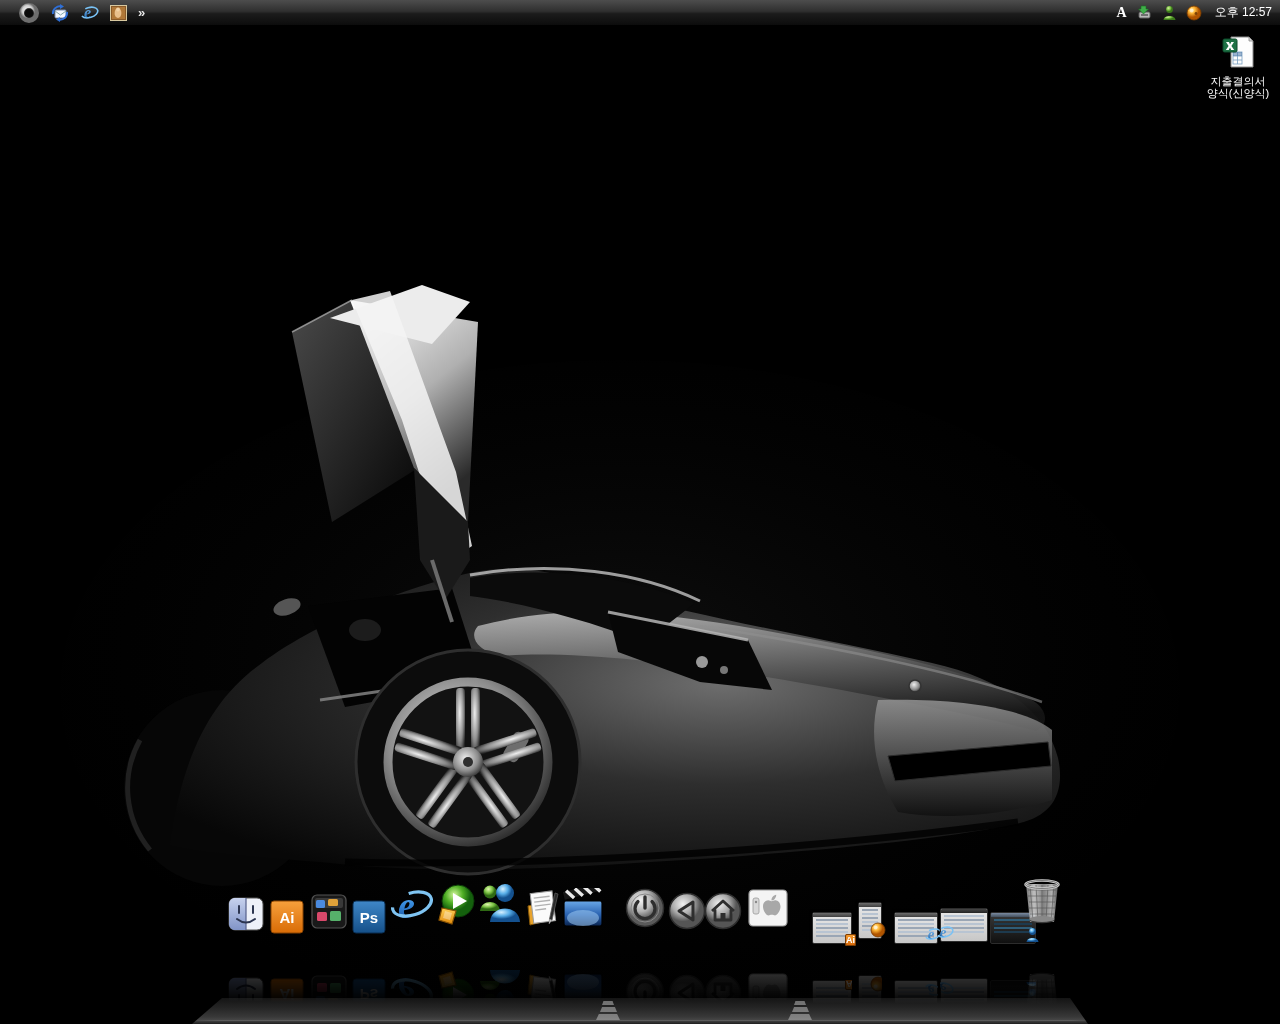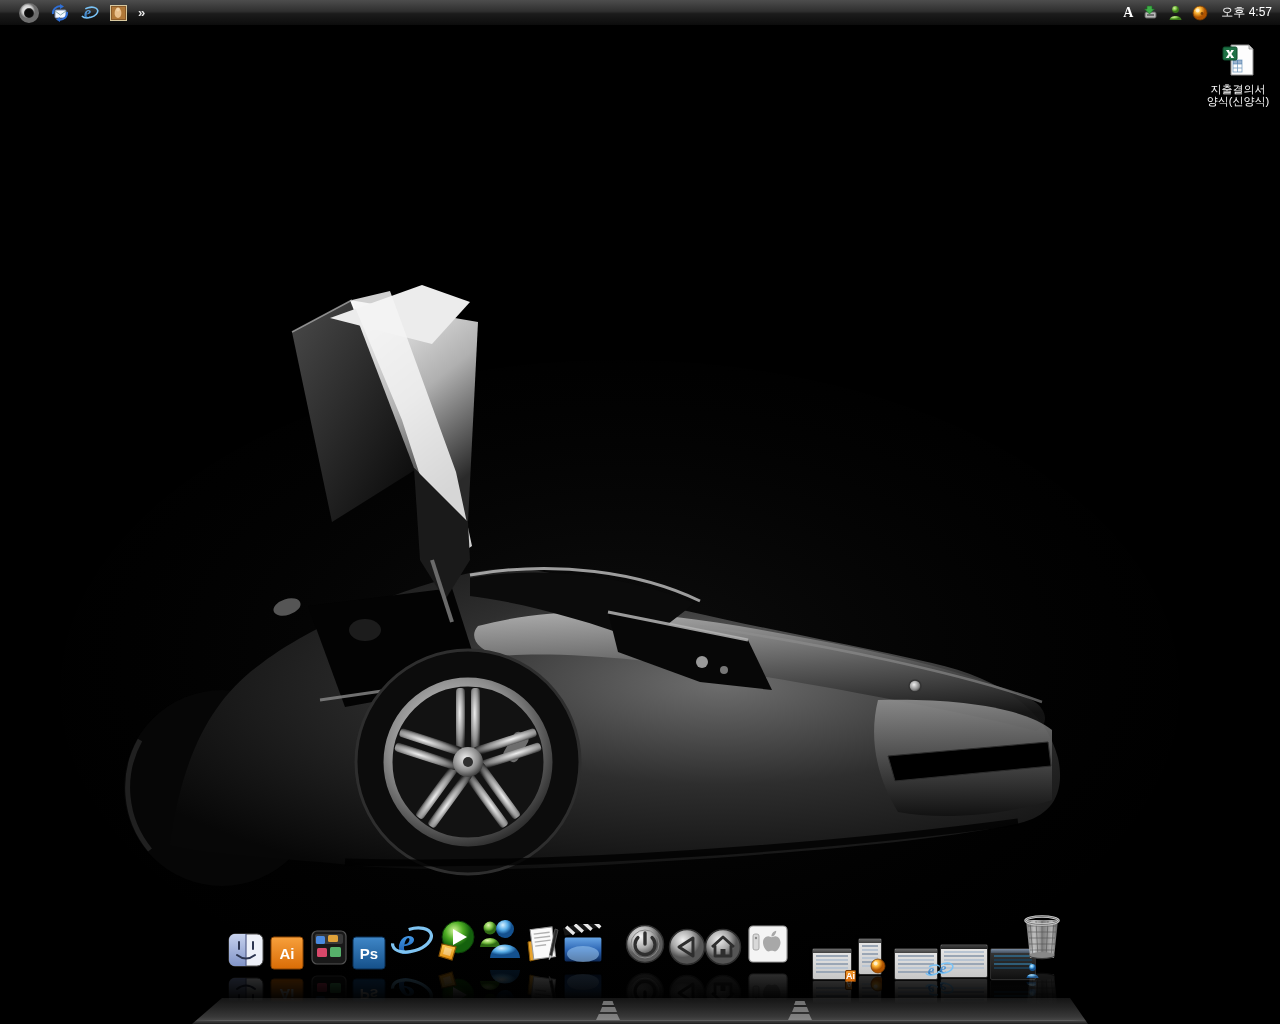--- a/index.html
+++ b/index.html
@@ -17,21 +17,21 @@
     display:flex;align-items:center;
   }
   .mb-left{display:flex;align-items:center;gap:11px;padding-left:18px;}
   .mb-right{margin-left:auto;display:flex;align-items:center;gap:9px;padding-right:8px;}
   .mb-ic{display:block;}
   .chevron{color:#e8e8e8;font-weight:bold;font-size:13px;letter-spacing:-2px;cursor:default;}
   .ime{color:#fff;font-size:14px;font-weight:bold;font-family:"Liberation Serif","DejaVu Serif",serif;}
   .clock{color:#fff;font-size:12px;white-space:nowrap;padding-left:4px;}
 
   
-  .shortcut{position:absolute;left:1198px;top:42px;width:80px;text-align:center;cursor:default;}
+  .shortcut{position:absolute;left:1198px;top:34px;width:80px;text-align:center;cursor:default;}
   .shortcut .ico{display:inline-block;}
   .shortcut .lbl{
     margin-top:1px;color:#fff;font-size:11px;line-height:13px;
     text-shadow:1px 1px 2px #000, -1px -1px 2px #000;
   }
 
   
   .wallpaper{position:absolute;left:0;top:26px;width:1280px;height:998px;pointer-events:none;}
 
   
@@ -41,21 +41,21 @@
     clip-path:polygon(30px 0%, calc(100% - 18px) 0%, 100% 100%, 0% 100%);
   }
   .shelf-edge{
     position:absolute;left:192px;bottom:3px;width:896px;height:1px;
     background:rgba(160,160,160,.25);
     clip-path:polygon(28px 0%,calc(100% - 16px) 0%,100% 100%,0% 100%);
   }
   .dash{position:absolute;background:rgba(200,200,200,.5);
     clip-path:polygon(12% 0%,88% 0%,100% 100%,0% 100%);}
   .dock-item{position:absolute;bottom:12px;}
-  .dock-item .ic{display:block;position:relative;z-index:2;}
+  .dock-item .ic{display:block;position:relative;z-index:2;margin-top:36px;}
   .refl{
     position:absolute;left:0;top:99%;transform:scaleY(-1);opacity:.25;z-index:1;
     pointer-events:none;
     -webkit-mask-image:linear-gradient(to top,rgba(0,0,0,.9),transparent 75%);
     mask-image:linear-gradient(to top,rgba(0,0,0,.9),transparent 75%);
   }
   .thumb{
     background:linear-gradient(180deg,#e9e9e9,#c7c7c7);
     border:1px solid #2c2c2c;border-radius:2px;position:relative;
     box-shadow:0 0 3px rgba(0,0,0,.8);
@@ -151,21 +151,21 @@
               <stop offset="0%" stop-color="#ffe9a8"></stop>
               <stop offset="45%" stop-color="#ffb838"></stop>
               <stop offset="100%" stop-color="#b05400"></stop>
             </radialGradient>
           </defs>
         <circle cx="8" cy="8" r="7" fill="url(#ballG)" stroke="#7a3c00" stroke-width="0.8"></circle>
         <circle cx="5.6" cy="5.4" r="2" fill="#fff" opacity="0.55"></circle>
         <circle cx="10" cy="8.5" r="1.4" fill="#5a2a00" opacity="0.7"></circle>
       </svg>
     </span>
-    <span class="clock">오후 4:57</span>
+    <span class="clock">오후 12:57</span>
   </div>
 </div>
 
 <div class="shortcut">
   <span class="ico">
     <svg width="36" height="36" viewBox="0 0 36 36">
       <path d="M11 3 L29 3 L33 7 L33 33 L11 33 Z" fill="#fdfdfd" stroke="#8a8a8a" stroke-width="1"></path>
       <path d="M29 3 L29 7 L33 7 Z" fill="#d8d8d8" stroke="#8a8a8a" stroke-width="0.8"></path>
       <rect x="13" y="18" width="9" height="12" fill="none" stroke="#7aa0c0" stroke-width="0.8"></rect>
       <line x1="13" y1="22" x2="22" y2="22" stroke="#7aa0c0" stroke-width="0.8"></line>

